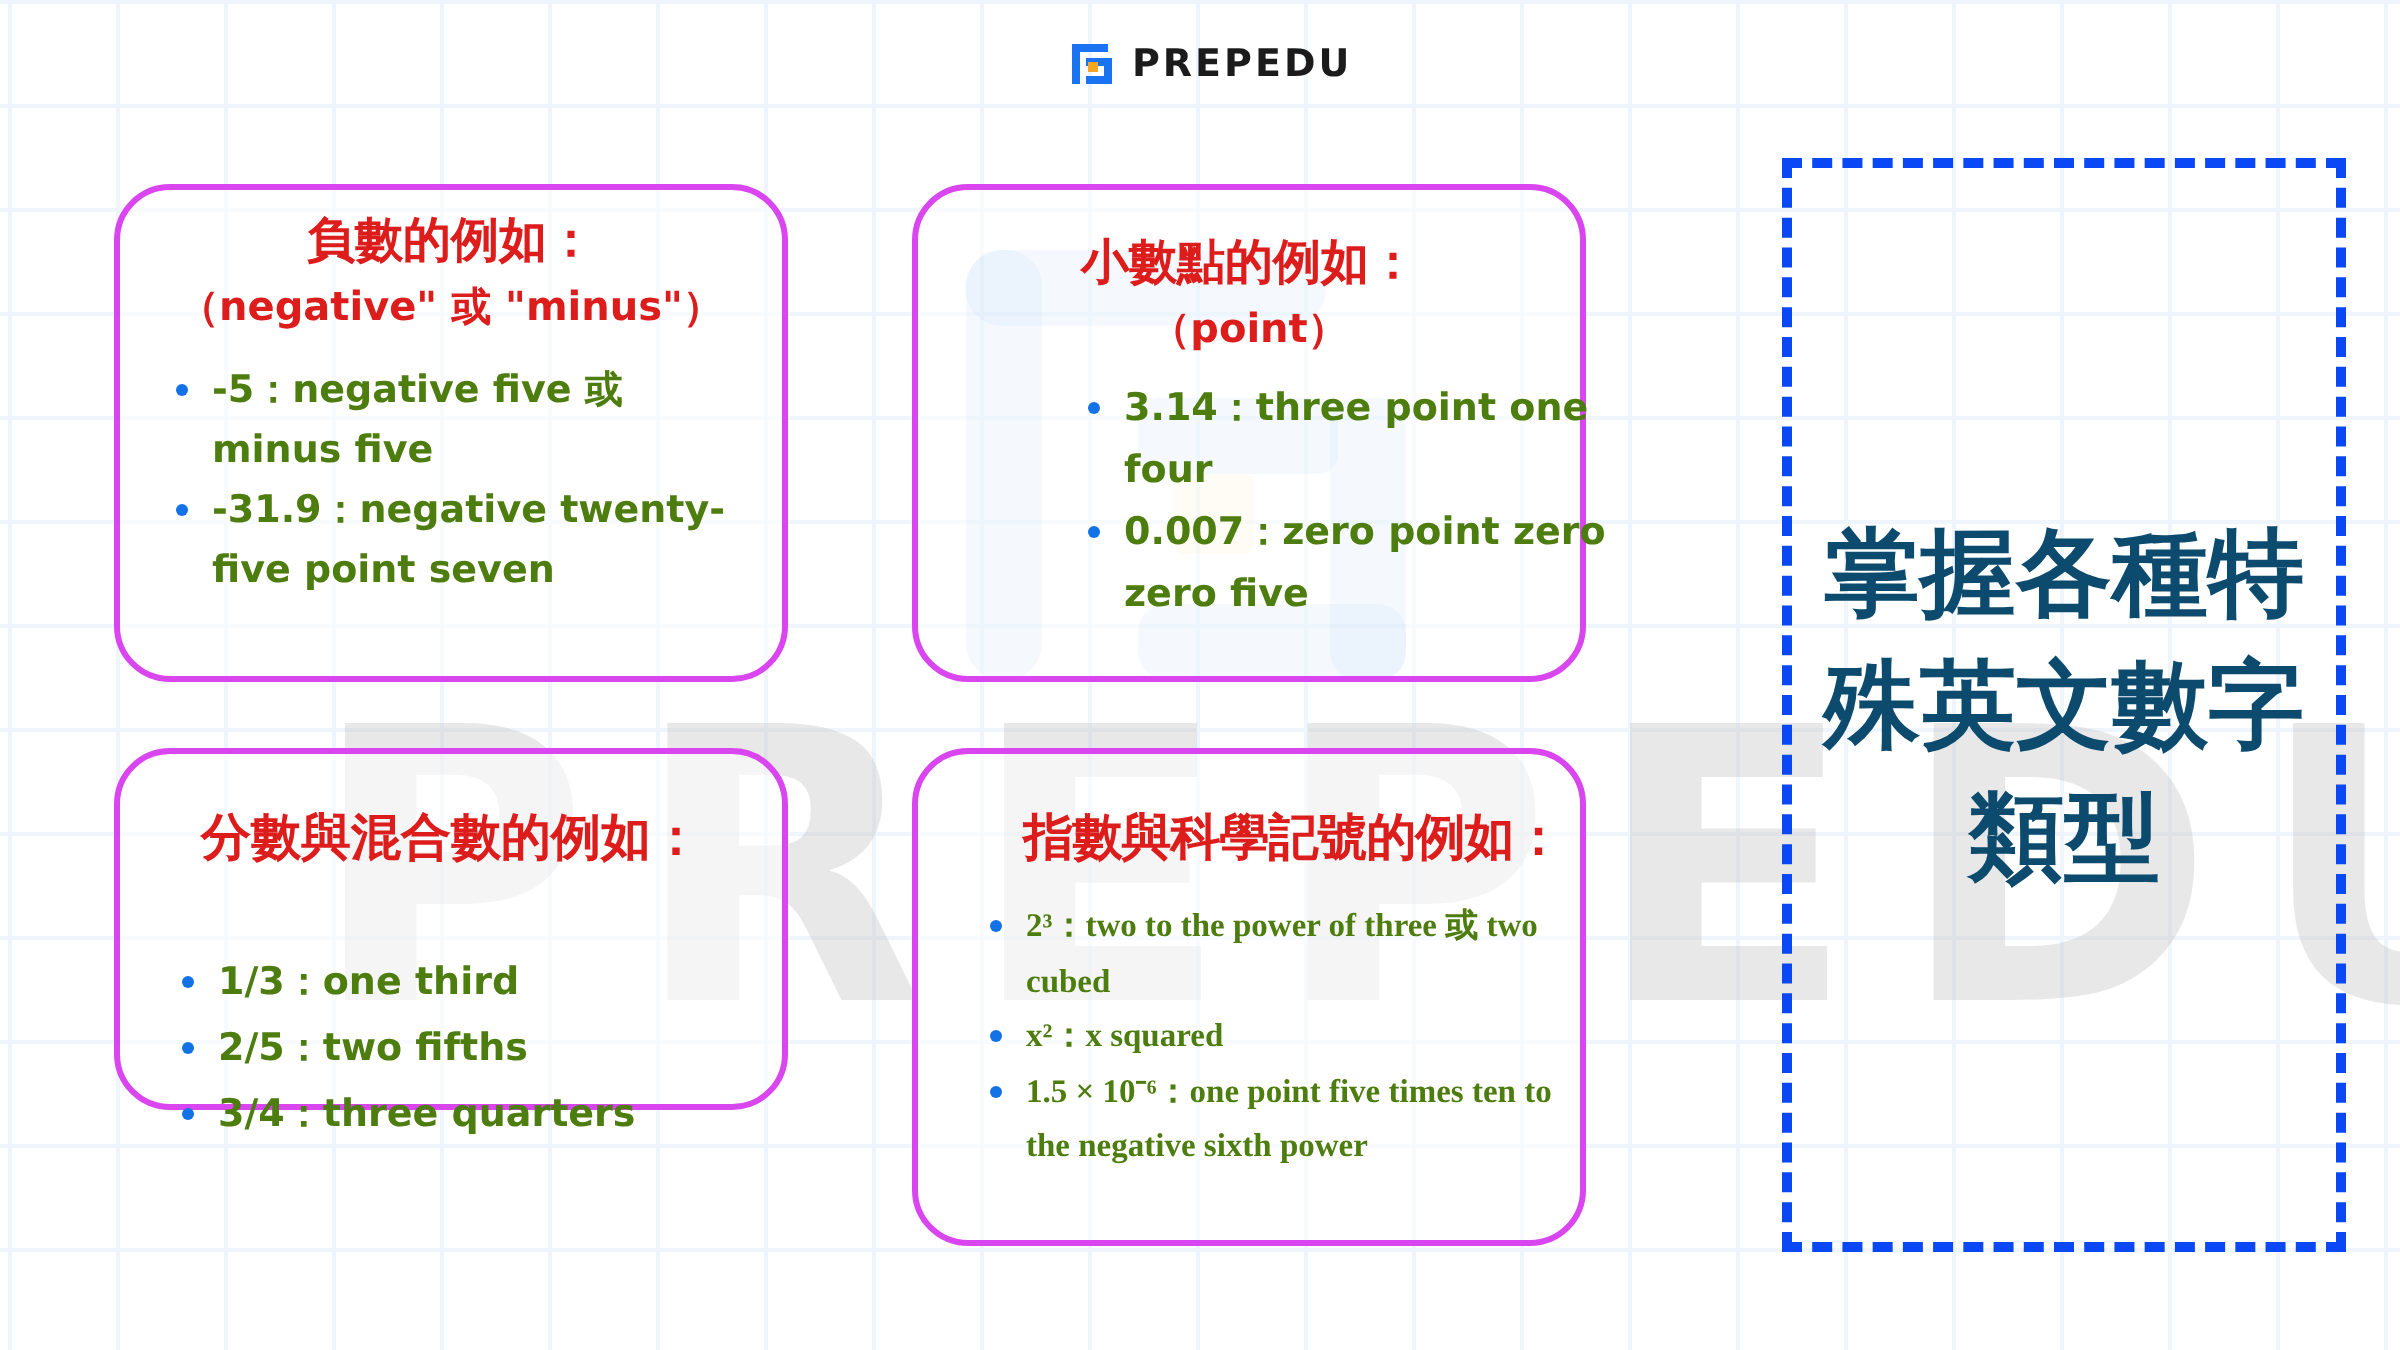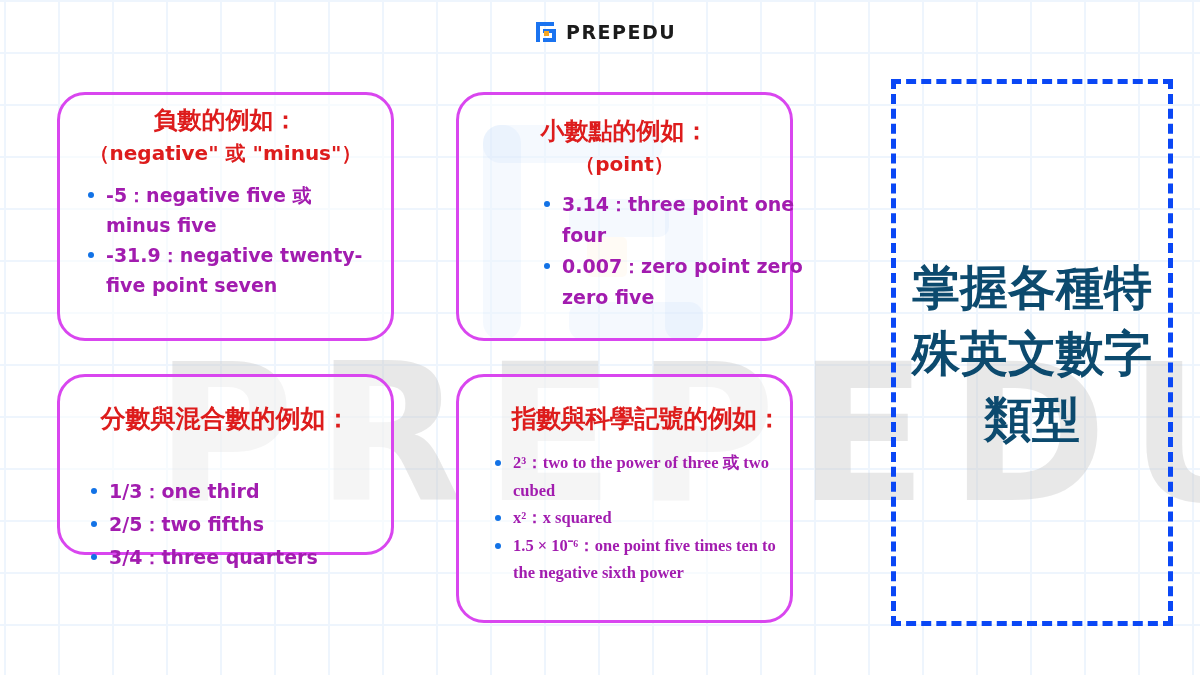--- a/index.html
+++ b/index.html
@@ -72,21 +72,21 @@
     color: #dd1c1c;
     font-weight: bold;
     font-size: 20px;
     text-align: center;
     line-height: 30px;
     font-family: "DejaVu Sans", sans-serif;
   }
   .bullets { list-style: none; }
   .bullets li {
     position: relative;
-    color: #a21caf;
+    color: #4d7c0f;
     font-weight: bold;
     font-family: "DejaVu Sans", sans-serif;
   }
   .bullets li::before {
     content: "";
     position: absolute;
     left: -18px;
     width: 6px; height: 6px;
     border-radius: 50%;
     background: #1272e6;

